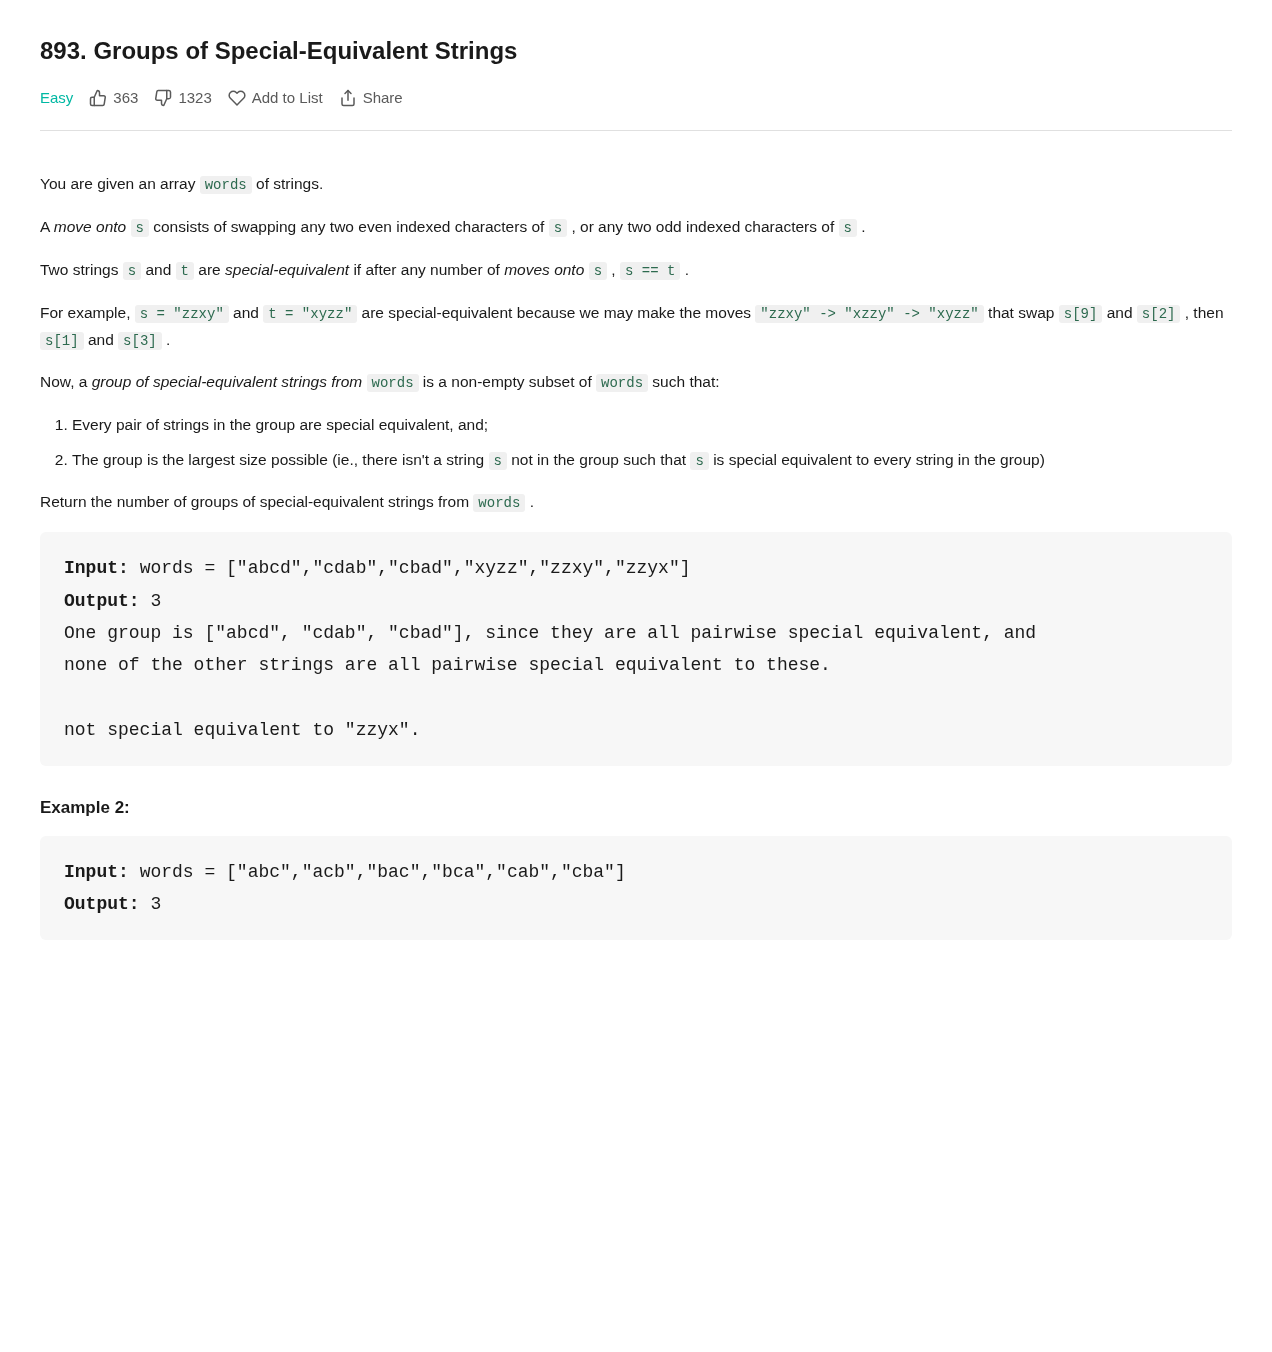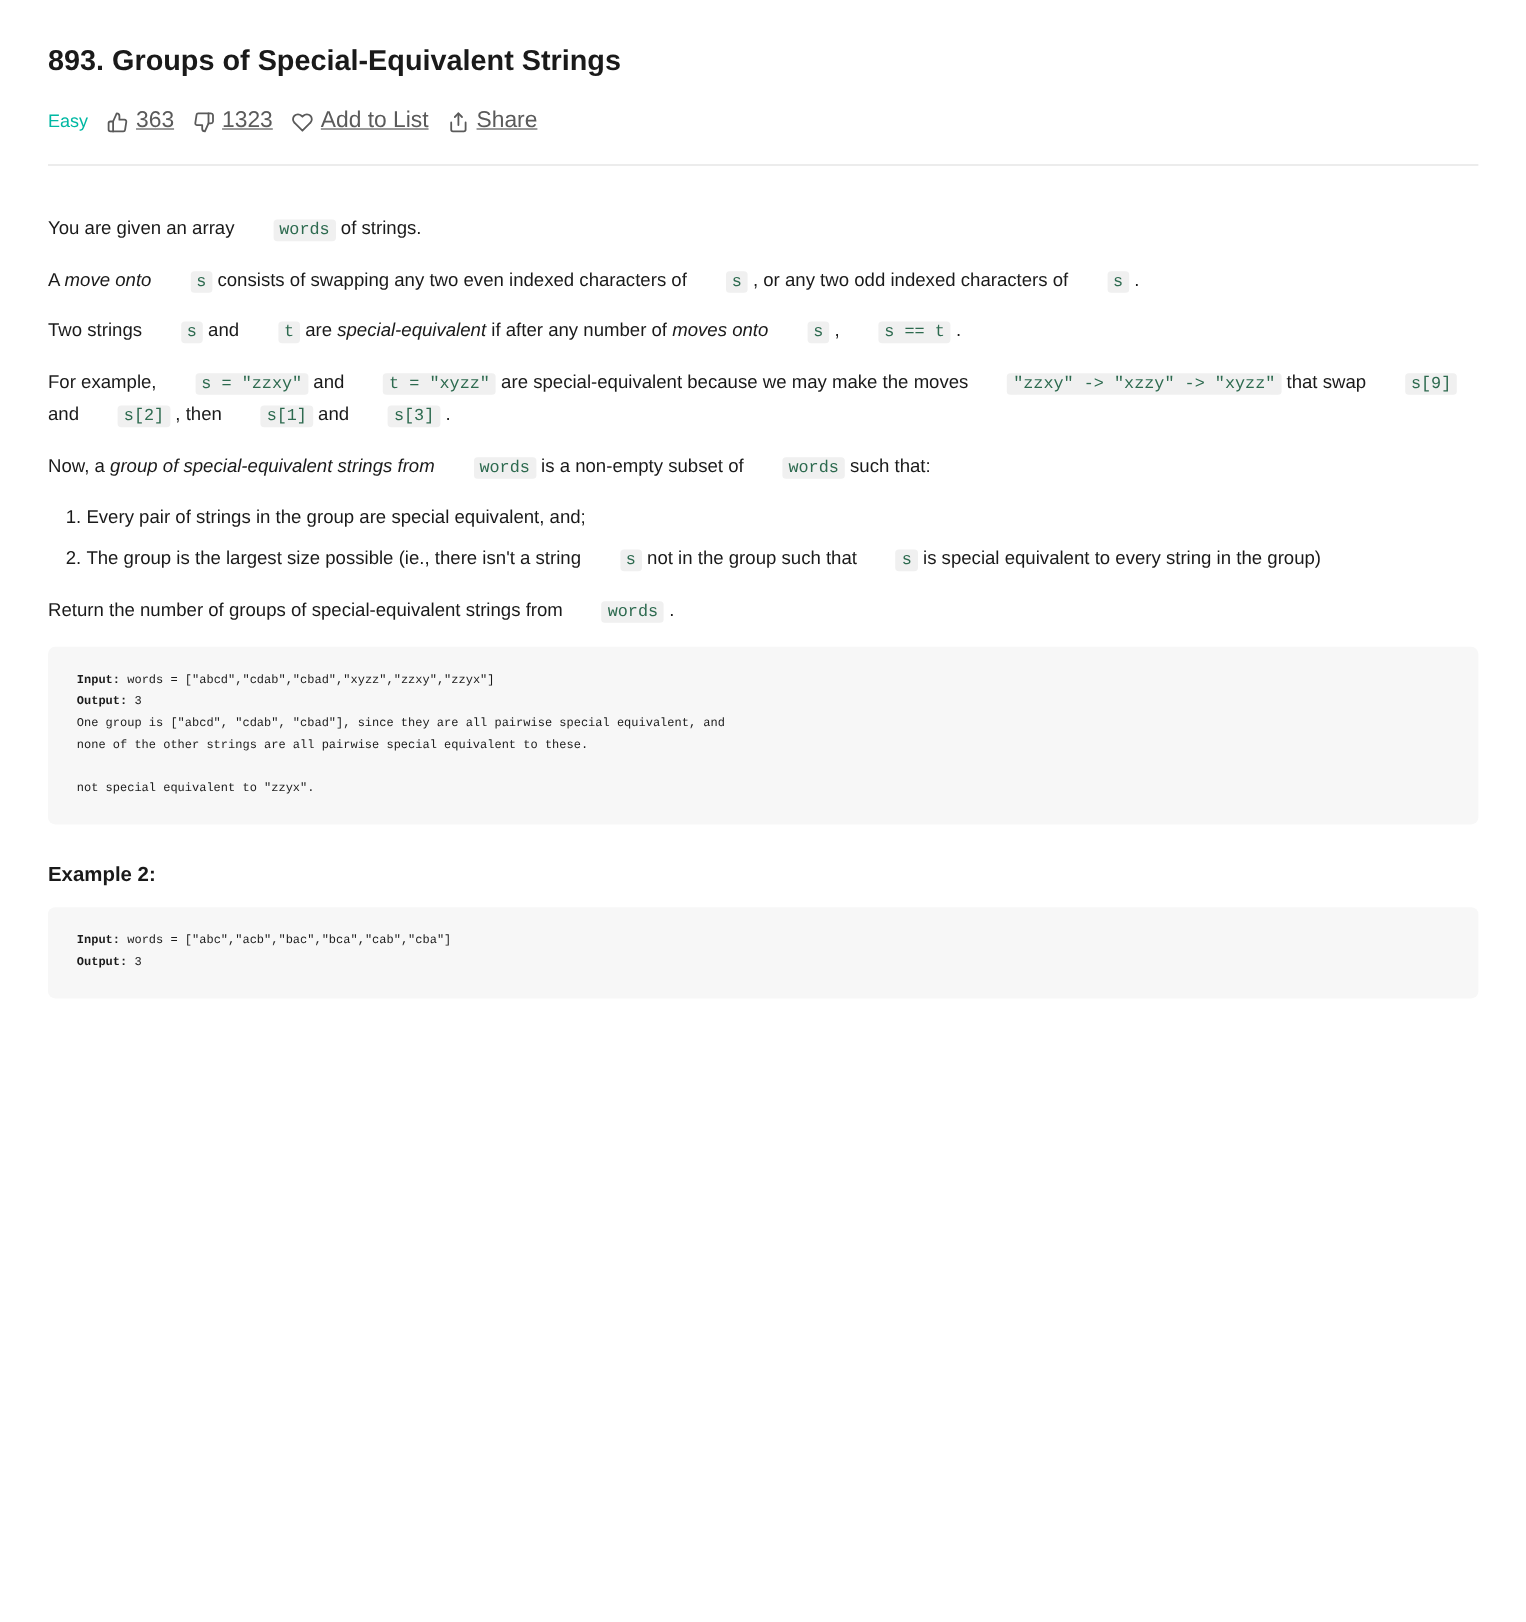--- a/index.html
+++ b/index.html
@@ -39,23 +39,22 @@
       color: #00b8a3;
       font-size: 15px;
       font-weight: 500;
     }
 
     .meta-action {
       display: flex;
       align-items: center;
       gap: 6px;
       color: #5a5a5a;
-      font-size: 19px;
+      font-size: 15px;
       cursor: pointer;
-      text-decoration: underline;
     }
 
     .icon-svg {
       width: 18px;
       height: 18px;
       display: inline-block;
     }
 
     .description-section {
       padding: 20px 0;
@@ -67,21 +66,20 @@
       line-height: 1.7;
     }
 
     code.inline {
       background: #f0f0f0;
       color: #2d6a4f;
       padding: 1px 5px;
       border-radius: 3px;
       font-family: "SFMono-Regular", Consolas, "Liberation Mono", Menlo, monospace;
       font-size: 14px;
-      margin-left: 28px;
     }
 
     .ordered-list {
       margin-left: 32px;
       margin-bottom: 16px;
     }
 
     .ordered-list li {
       margin-bottom: 8px;
       font-size: 15.5px;
@@ -93,21 +91,21 @@
       font-weight: 700;
       margin-top: 28px;
       margin-bottom: 14px;
     }
 
     .code-block {
       background: #f7f7f7;
       border-radius: 6px;
       padding: 20px 24px;
       font-family: "SFMono-Regular", Consolas, "Liberation Mono", Menlo, monospace;
-      font-size: 10px;
+      font-size: 18px;
       line-height: 1.8;
       margin-bottom: 20px;
       color: #1a1a1a;
     }
 
     .code-block .label-bold {
       font-weight: 700;
     }
 
     em {

